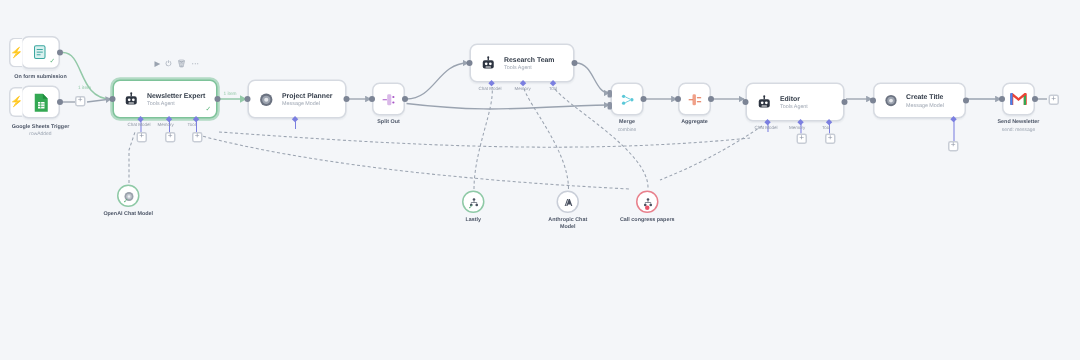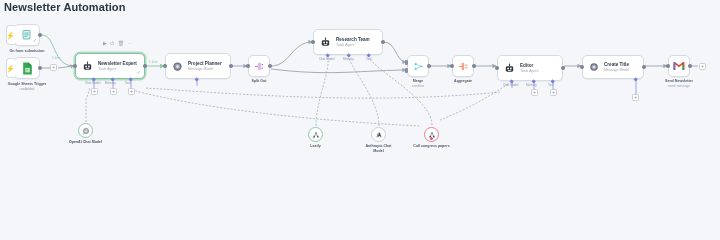--- a/index.html
+++ b/index.html
@@ -86,21 +86,20 @@
   .check { position:absolute; color:#4eae70; font-size:4.5px; line-height:1; }
   .badge-red { position:absolute; width:3.5px; height:3.5px; border-radius:50%; background:#e8556a; }
 
   .ic { display:block; }
 </style>
 </head>
 <body>
 
 <div id="canvas">
 
-  <div class="title">Newsletter Automation</div>
 
   <svg class="wires" viewBox="0 0 720 188">
     <defs>
       <marker id="ar" markerWidth="5" markerHeight="5" refX="4" refY="2.5" orient="auto">
         <path d="M0,0 L4.5,2.5 L0,5 z" fill="#9aa3b0"></path>
       </marker>
       <marker id="arg" markerWidth="5" markerHeight="5" refX="4" refY="2.5" orient="auto">
         <path d="M0,0 L4.5,2.5 L0,5 z" fill="#93c9a8"></path>
       </marker>
     </defs>

